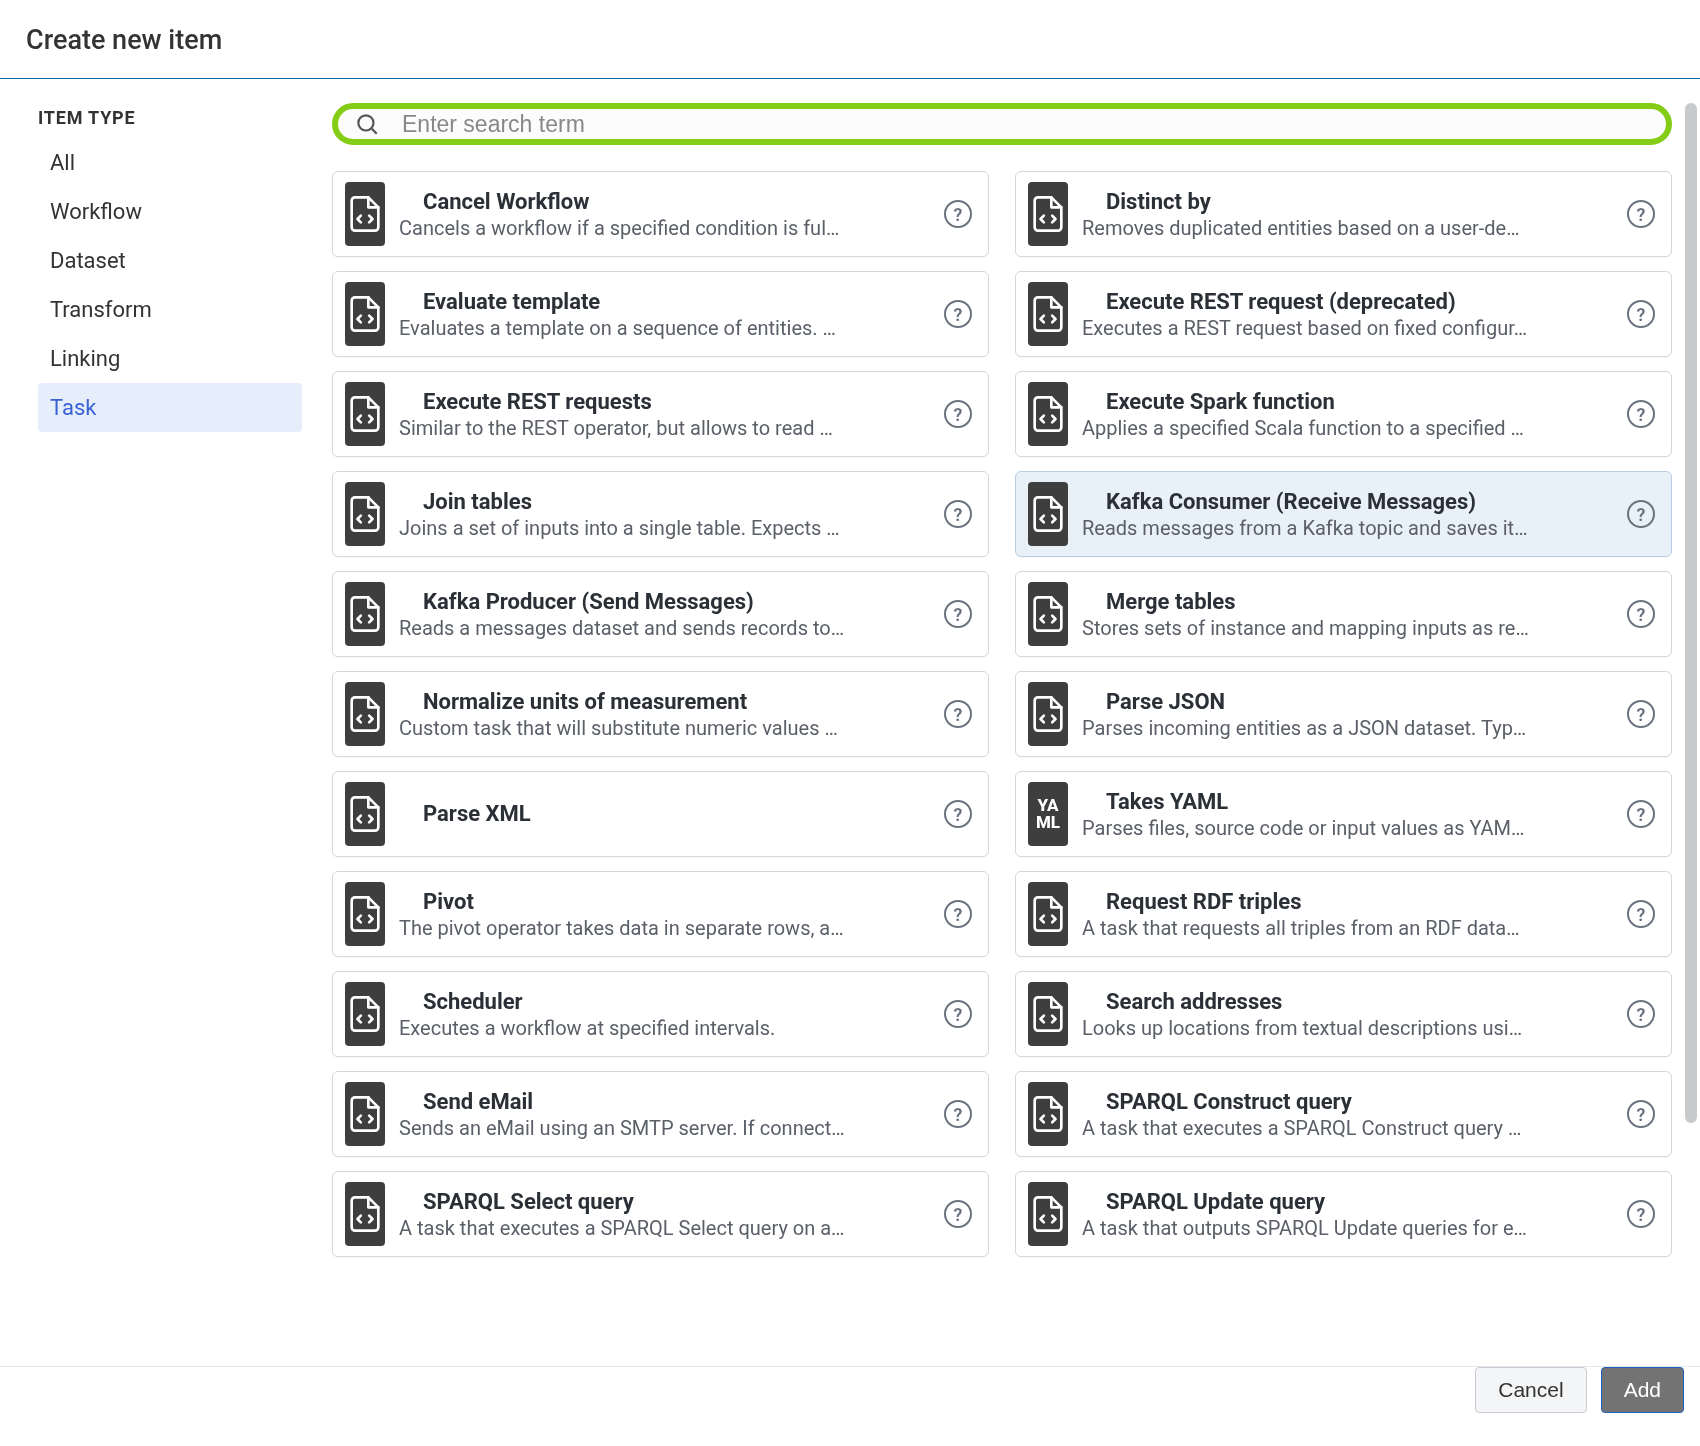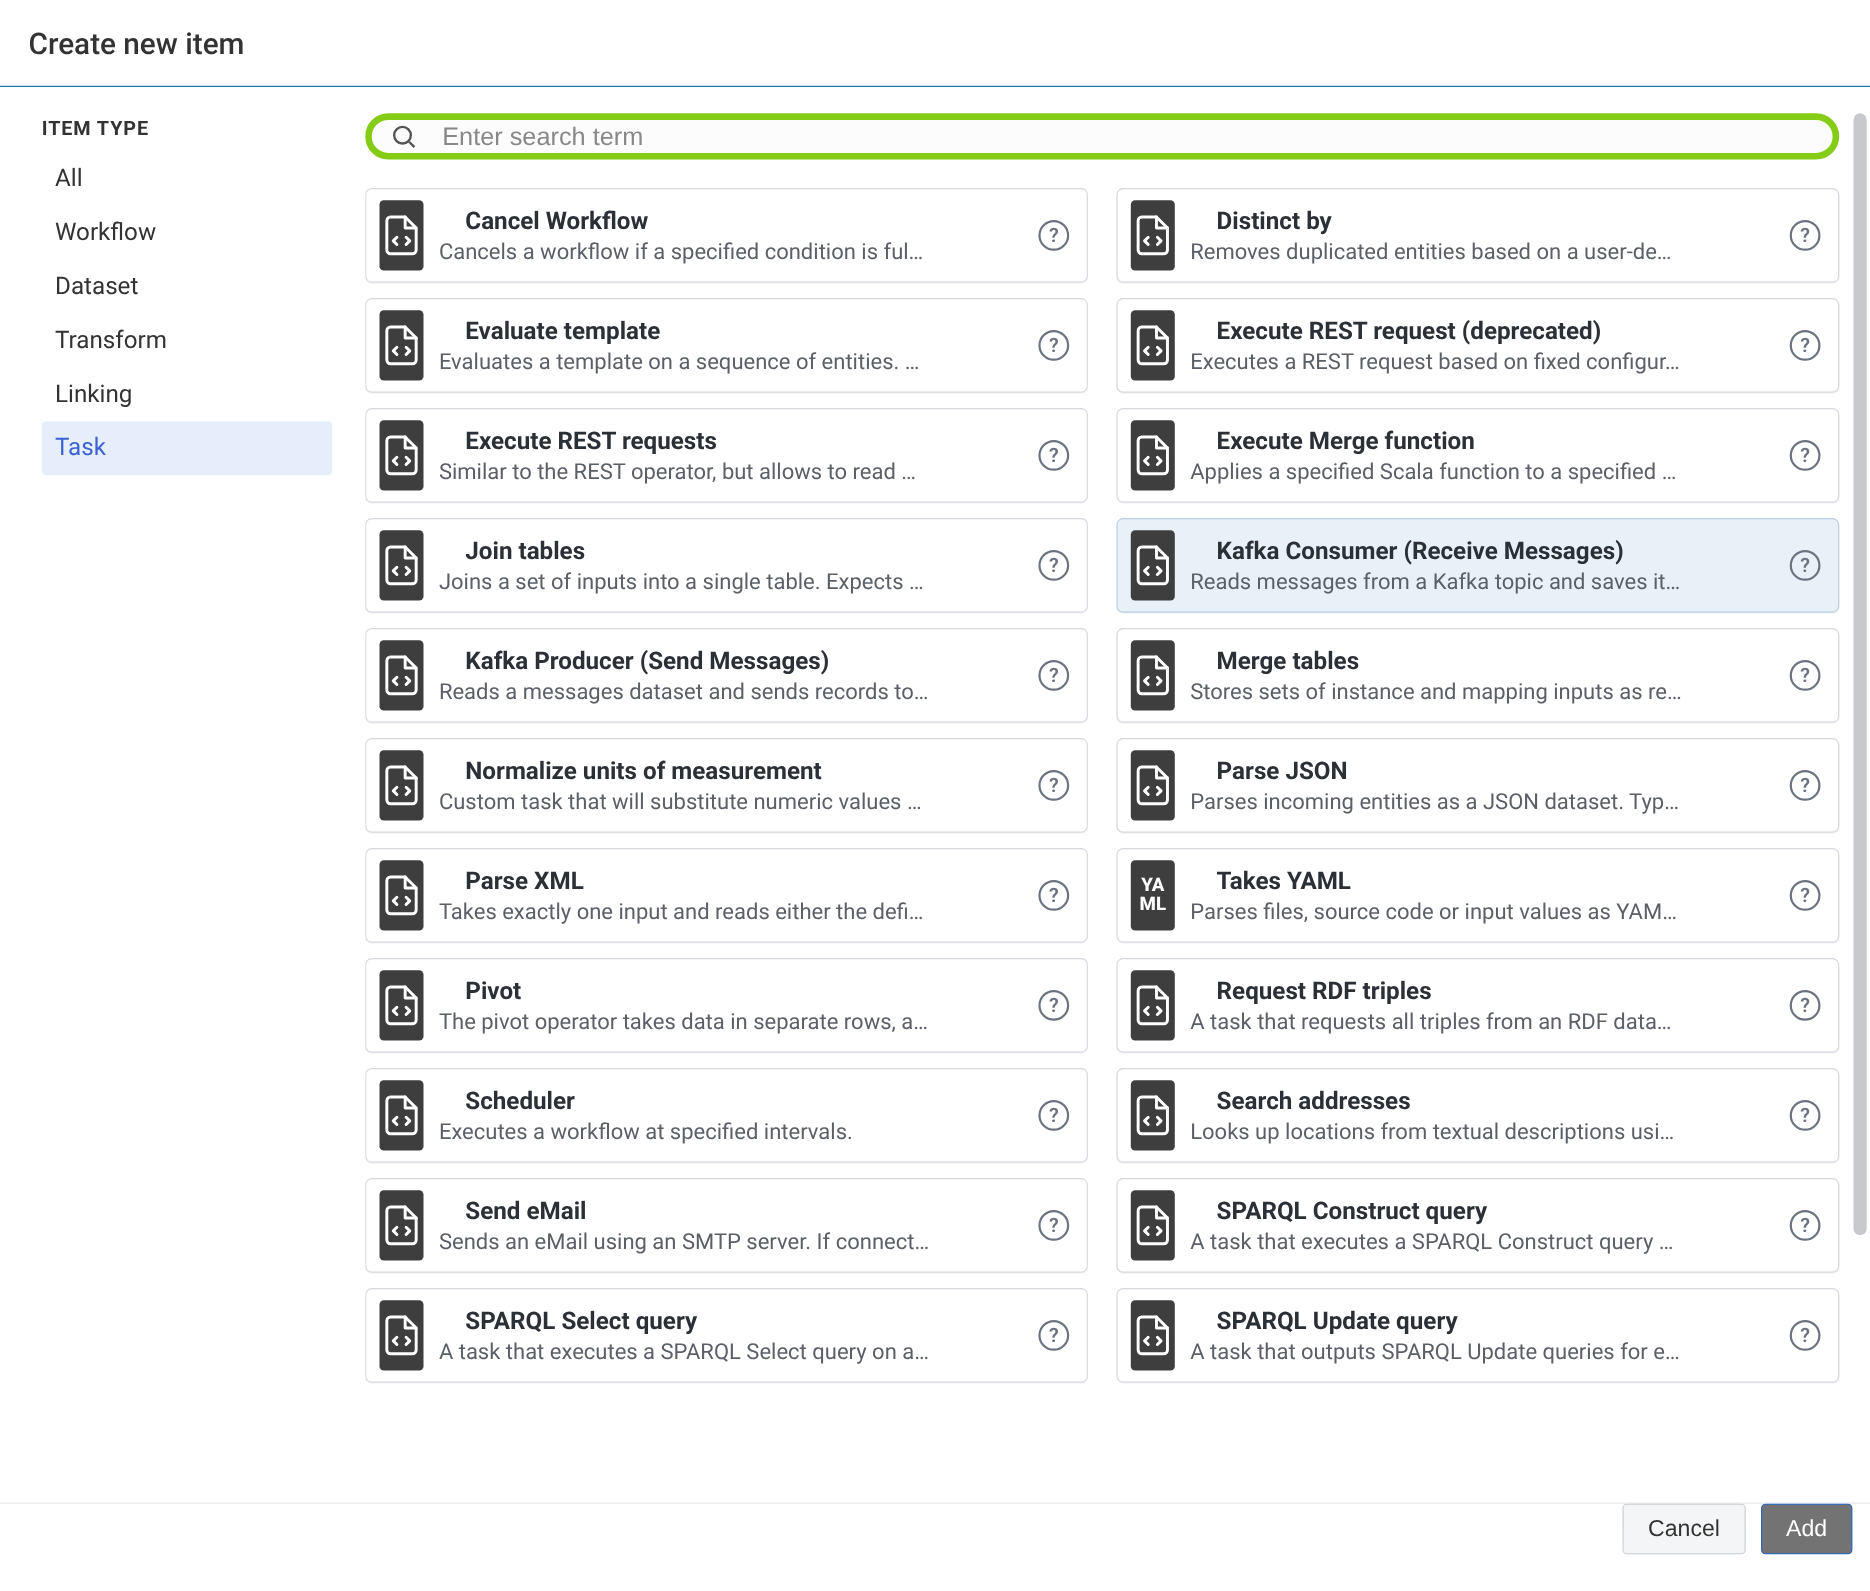--- a/index.html
+++ b/index.html
@@ -301,21 +301,21 @@
           <div class="card">
             <div class="card-icon">
               <svg width="40" height="40" viewBox="0 0 24 24" fill="none" stroke="currentColor" stroke-width="1.6" stroke-linecap="round" stroke-linejoin="round">
                 <path d="M14 2H6a2 2 0 0 0-2 2v16a2 2 0 0 0 2 2h12a2 2 0 0 0 2-2V8z"></path>
                 <polyline points="14 2 14 8 20 8"></polyline>
                 <polyline points="9.5 13 7.5 15 9.5 17"></polyline>
                 <polyline points="14.5 13 16.5 15 14.5 17"></polyline>
               </svg>
             </div>
             <div class="card-body">
-              <div class="card-title">Execute Merge function</div>
+              <div class="card-title">Execute Spark function</div>
               <div class="card-desc">Applies a specified Scala function to a specified …</div>
             </div>
             <div class="help-icon">?</div>
           </div>
           <div class="card">
             <div class="card-icon">
               <svg width="40" height="40" viewBox="0 0 24 24" fill="none" stroke="currentColor" stroke-width="1.6" stroke-linecap="round" stroke-linejoin="round">
                 <path d="M14 2H6a2 2 0 0 0-2 2v16a2 2 0 0 0 2 2h12a2 2 0 0 0 2-2V8z"></path>
                 <polyline points="14 2 14 8 20 8"></polyline>
                 <polyline points="9.5 13 7.5 15 9.5 17"></polyline>
@@ -407,21 +407,20 @@
             <div class="card-icon">
               <svg width="40" height="40" viewBox="0 0 24 24" fill="none" stroke="currentColor" stroke-width="1.6" stroke-linecap="round" stroke-linejoin="round">
                 <path d="M14 2H6a2 2 0 0 0-2 2v16a2 2 0 0 0 2 2h12a2 2 0 0 0 2-2V8z"></path>
                 <polyline points="14 2 14 8 20 8"></polyline>
                 <polyline points="9.5 13 7.5 15 9.5 17"></polyline>
                 <polyline points="14.5 13 16.5 15 14.5 17"></polyline>
               </svg>
             </div>
             <div class="card-body">
               <div class="card-title">Parse XML</div>
-              <div class="card-desc">Takes exactly one input and reads either the defi…</div>
             </div>
             <div class="help-icon">?</div>
           </div>
           <div class="card">
             <div class="card-icon yaml">YA<br>ML</div>
             <div class="card-body">
               <div class="card-title">Takes YAML</div>
               <div class="card-desc">Parses files, source code or input values as YAM…</div>
             </div>
             <div class="help-icon">?</div>

